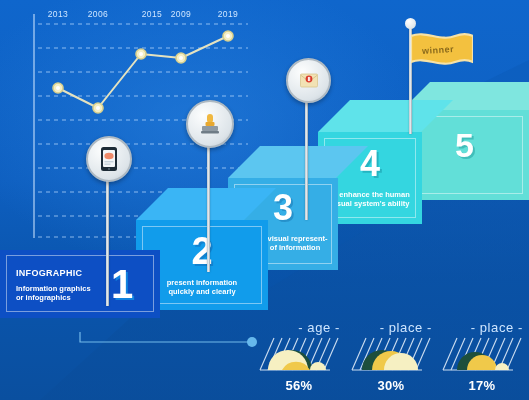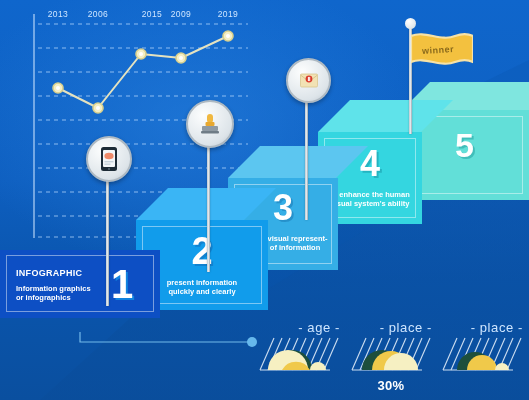--- a/index.html
+++ b/index.html
@@ -251,20 +251,21 @@
           <line x1="50" y1="40" x2="64" y2="8"></line>
             <line x1="58" y1="40" x2="72" y2="8"></line>
           <line x1="66" y1="40" x2="80" y2="8"></line>
           <line x1="2" y1="40" x2="72" y2="40"></line>
         </g>
         <path d="M14,40 A20,20 0 0 1 54,40 Z" fill="#1d4f3c"></path>
         <path d="M10,40 A20,20 0 0 1 50,40 Z" fill="#f6f0c2"></path>
         <path d="M24,40 A16,16 0 0 1 52,40 Z" fill="#f0c94a"></path>
         <path d="M52,40 A8,8 0 0 1 68,40 Z" fill="#f6f0c2"></path>
       </svg>
+      <div class="pct">56%</div>
     </div>
 
     <div class="stat" style="left:92px;">
       <div class="lbl">- place -</div>
       <svg class="dome" viewBox="0 0 82 46">
         <g stroke="#dce9f7" stroke-width="1.1" opacity="0.92">
           <line x1="2" y1="40" x2="16" y2="8"></line>
             <line x1="10" y1="40" x2="24" y2="8"></line>
           <line x1="18" y1="40" x2="32" y2="8"></line>
             <line x1="26" y1="40" x2="40" y2="8"></line>
@@ -294,17 +295,18 @@
             <line x1="42" y1="40" x2="56" y2="8"></line>
           <line x1="50" y1="40" x2="64" y2="8"></line>
             <line x1="58" y1="40" x2="72" y2="8"></line>
           <line x1="66" y1="40" x2="80" y2="8"></line>
           <line x1="2" y1="40" x2="72" y2="40"></line>
         </g>
         <path d="M16,40 A18,18 0 0 1 52,40 Z" fill="#1d4f3c"></path>
         <path d="M26,40 A15,15 0 0 1 56,40 Z" fill="#f0c94a"></path>
         <path d="M54,40 A7,7 0 0 1 68,40 Z" fill="#f6f0c2"></path>
       </svg>
+      <div class="pct">17%</div>
     </div>
 
   </div>
 
 </div>
 
 </body></html>

